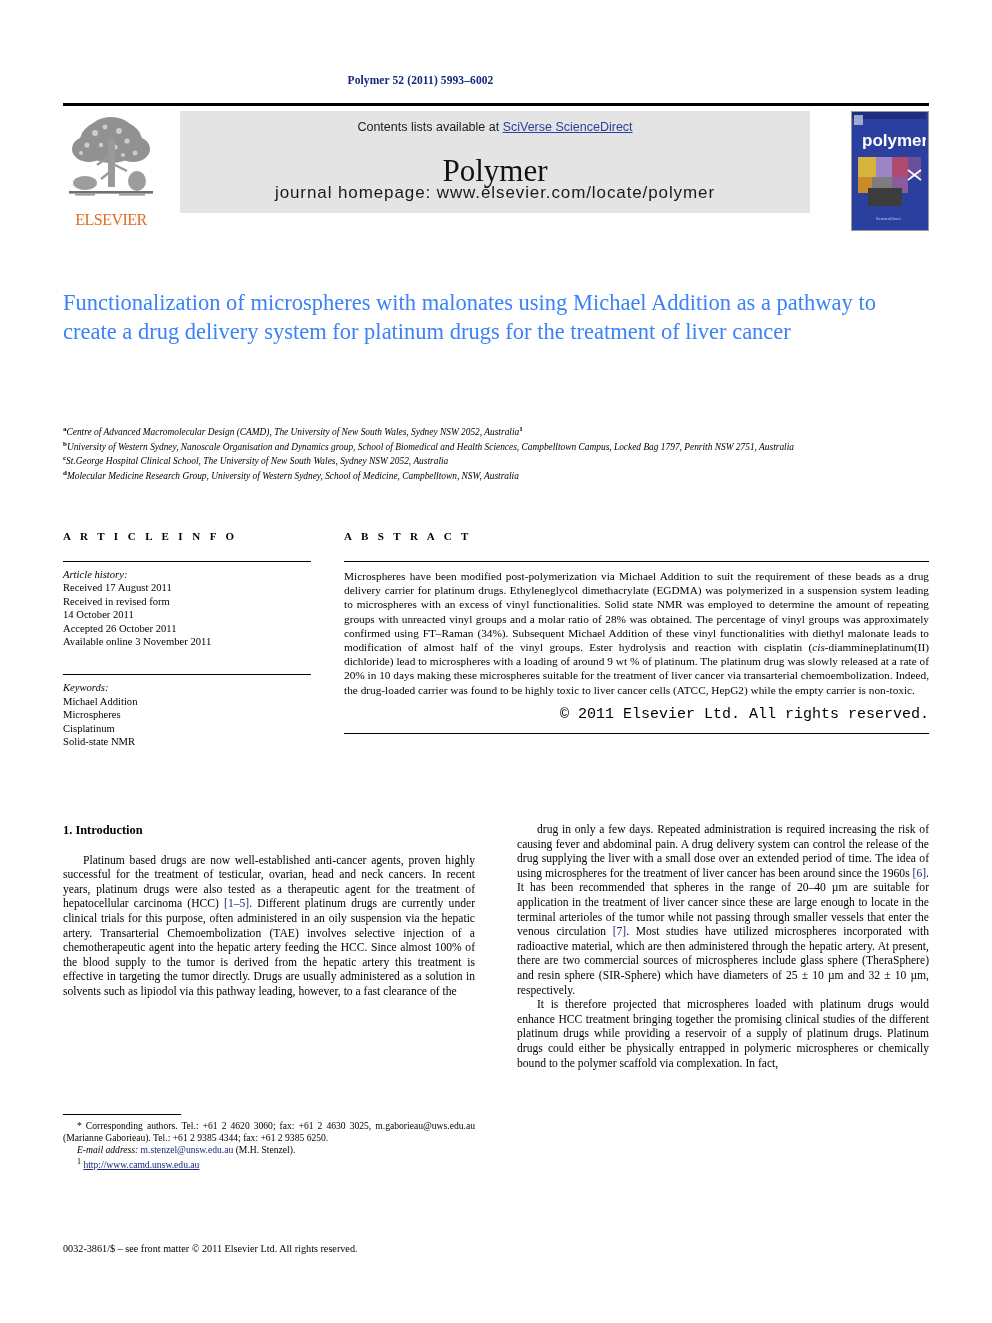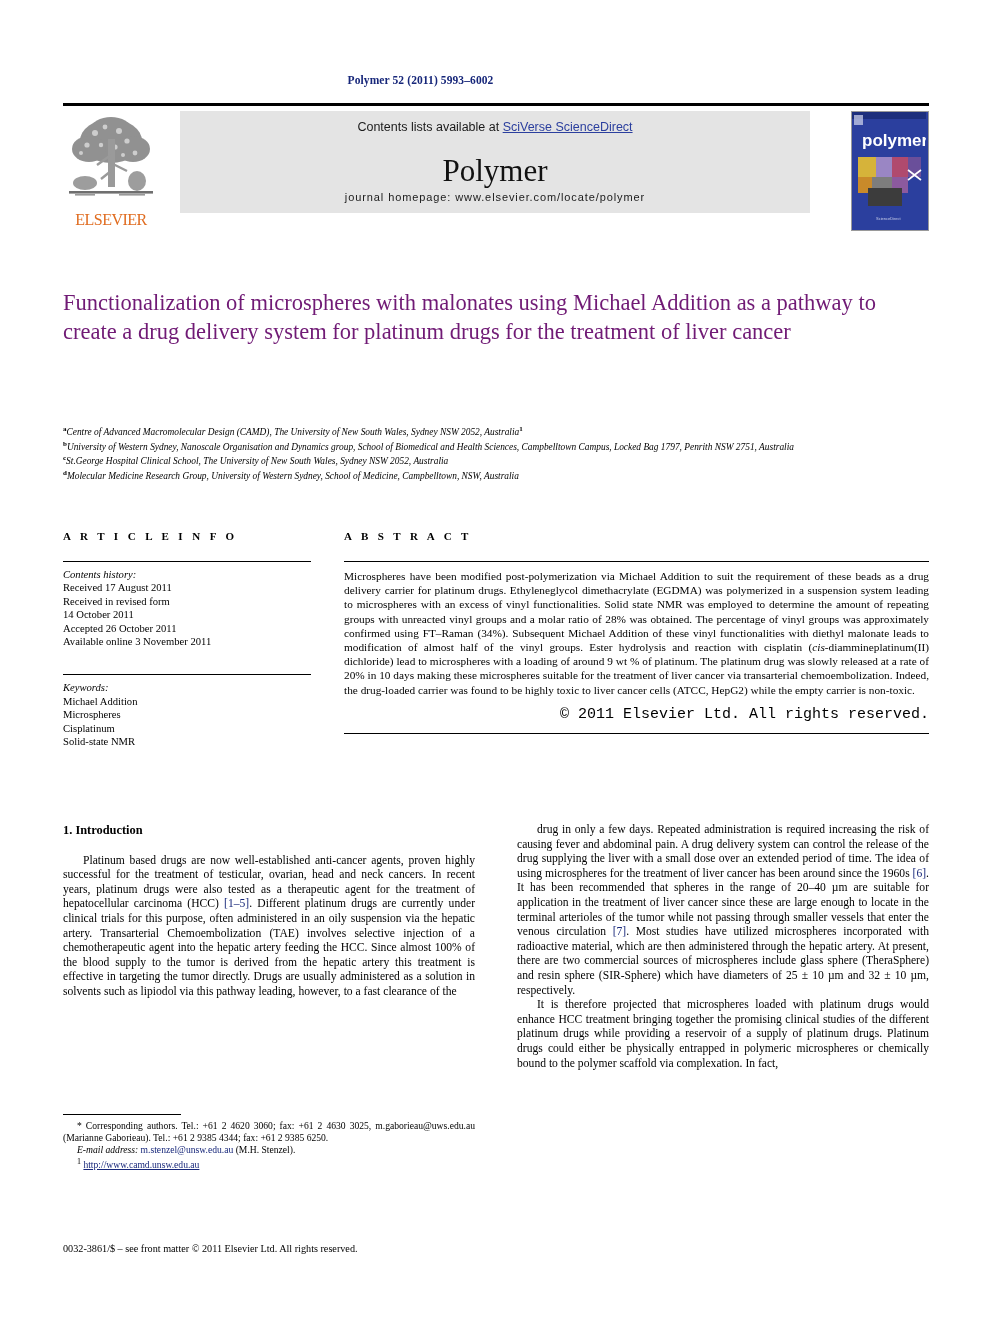--- a/index.html
+++ b/index.html
@@ -107,21 +107,21 @@
     font-size: 31px;
     color: #111;
   }
   .banner-homepage {
     position: absolute;
     left: 0;
     bottom: 10px;
     width: 630px;
     text-align: center;
     font-family: "Liberation Sans", sans-serif;
-    font-size: 11px;
+    font-size: 17px;
     letter-spacing: .9px;
     color: #1a1a1a;
   }
   .cover {
     position: absolute;
     right: 0;
     top: 8px;
     width: 76px;
     height: 118px;
     border: 1px solid #9a9a9a;
@@ -131,21 +131,21 @@
 
   
   .title {
     position: absolute;
     left: 63px;
     top: 289px;
     width: 866px;
     font-family: "Liberation Serif", serif;
     font-size: 22.5px;
     line-height: 28.5px;
-    color: #701a75;
+    color: #3b82f6;
   }
   .authors {
     position: absolute;
     left: 63px;
     top: 384px;
     width: 866px;
     font-family: "Liberation Serif", serif;
     font-size: 16.5px;
     line-height: 22px;
     color: #000;
@@ -385,21 +385,21 @@
     <div><sup>c</sup><span>St.George Hospital Clinical School, The University of New South Wales, Sydney NSW 2052, Australia</span></div>
     <div><sup>d</sup><span>Molecular Medicine Research Group, University of Western Sydney, School of Medicine, Campbelltown, NSW, Australia</span></div>
   </div>
 
   <div class="info-block">
 
     <div class="col-info">
       <div class="sec-head">A R T I C L E   I N F O</div>
       <div class="hr-thin"></div>
       <div class="meta-group">
-        <div class="lab">Contents history:</div>
+        <div class="lab">Article history:</div>
         <div>Received 17 August 2011</div>
         <div>Received in revised form</div>
         <div>14 October 2011</div>
         <div>Accepted 26 October 2011</div>
         <div>Available online 3 November 2011</div>
       </div>
       <div class="kw-gap"></div>
       <div class="hr-thin"></div>
       <div class="meta-group">
         <div class="lab">Keywords:</div>

